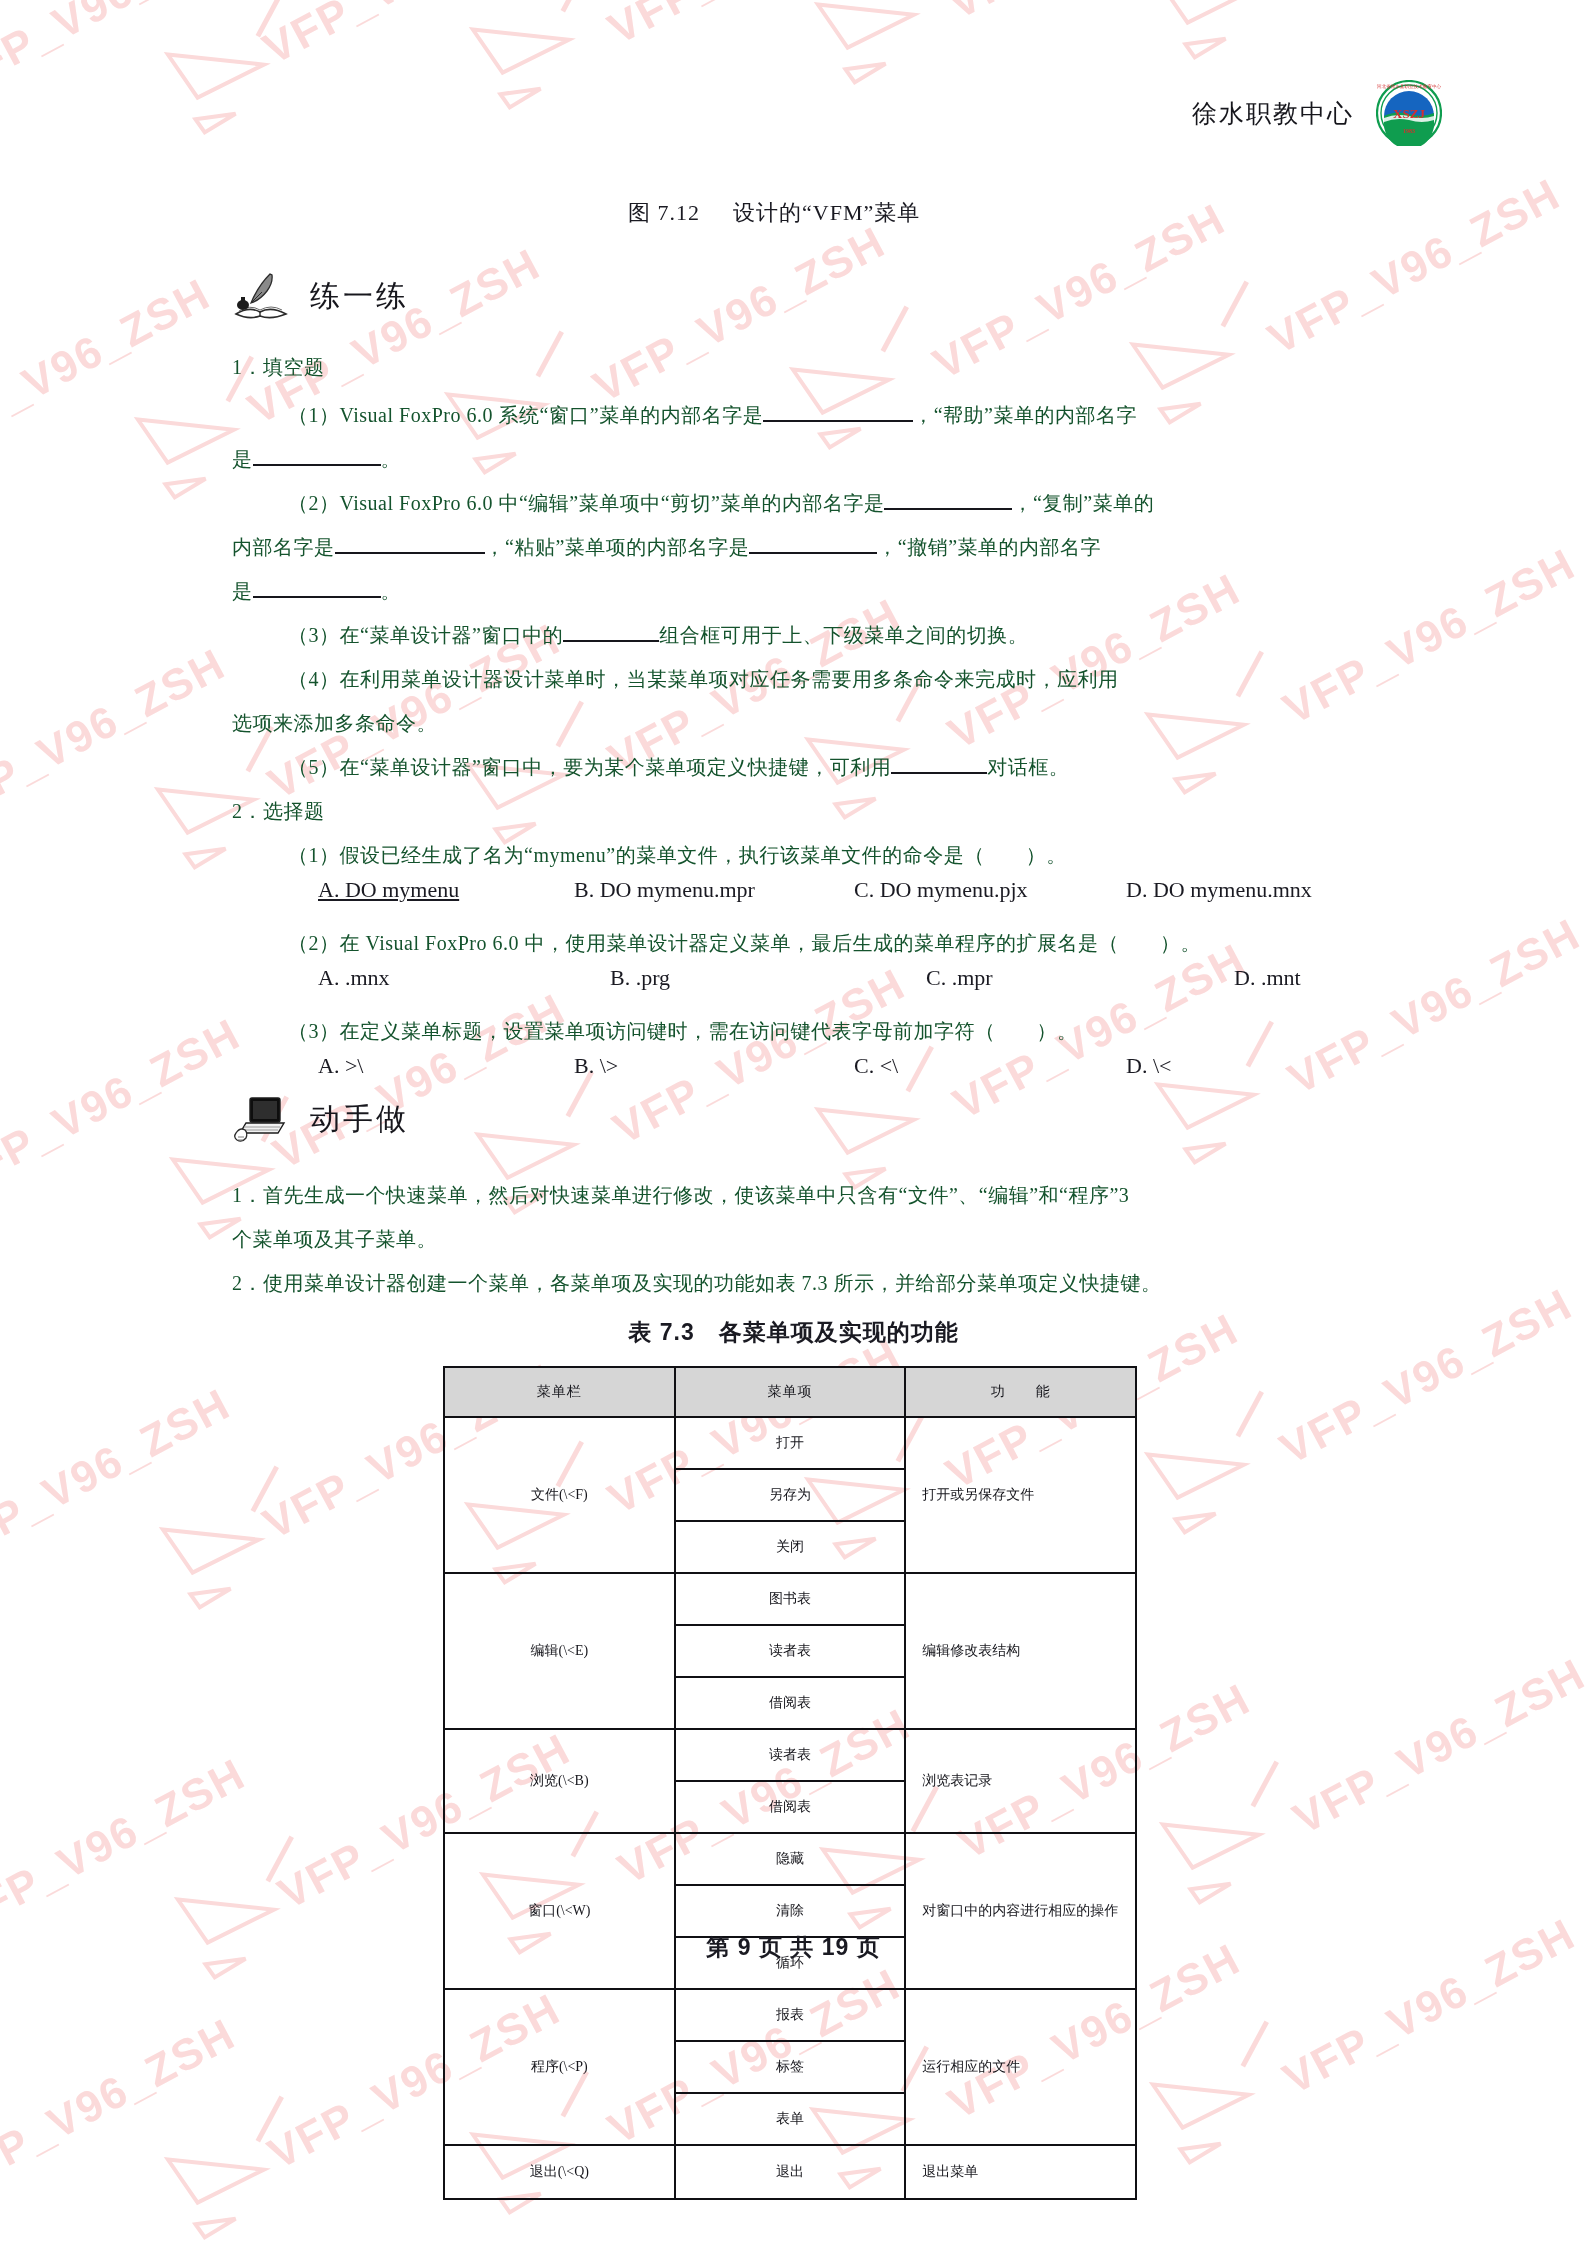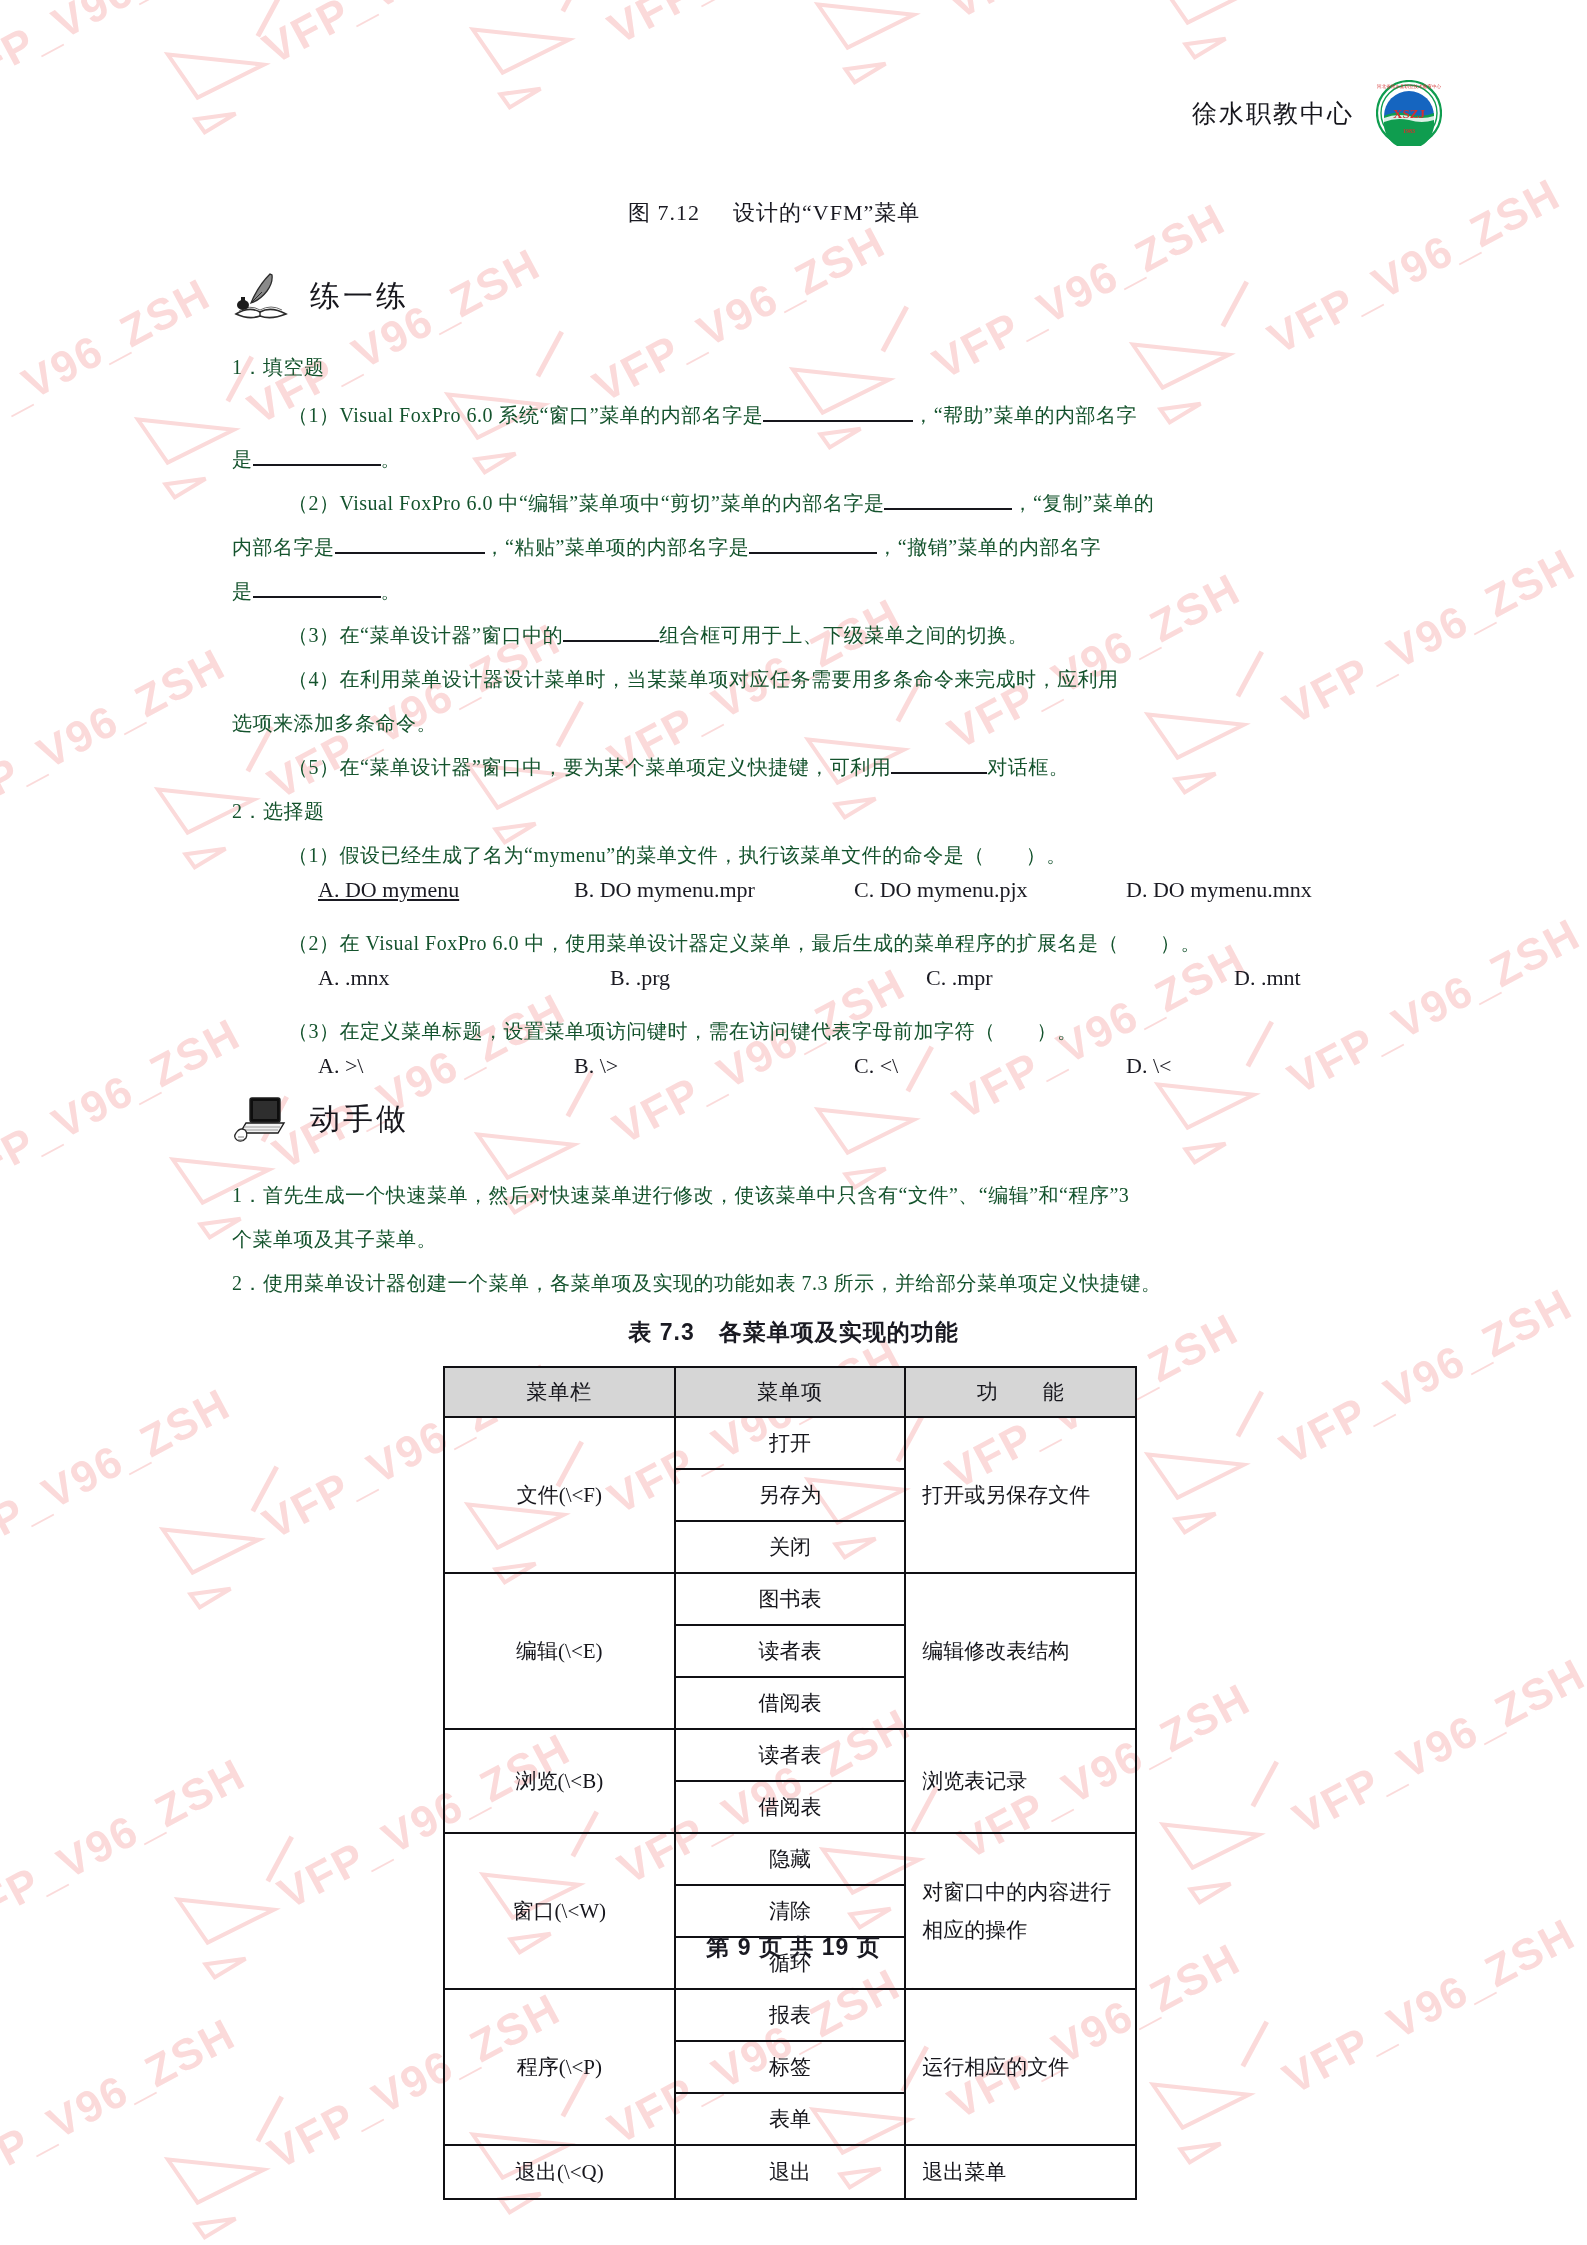--- a/index.html
+++ b/index.html
@@ -132,21 +132,21 @@
     font-weight: bold;
     font-family: "Liberation Sans", sans-serif;
     letter-spacing: 1px;
   }
   table.fn-table {
     position: absolute;
     top: 1366px;
     left: 443px;
     width: 694px;
     border-collapse: collapse;
-    font-size: 21px;
+    font-size: 14px;
     table-layout: fixed;
   }
   table.fn-table td, table.fn-table th {
     border: 2px solid #101014;
     text-align: center;
     padding: 7px 6px;
     font-weight: normal;
     color: #16161c;
     font-family: "Liberation Serif", "DejaVu Serif", serif;
   }

